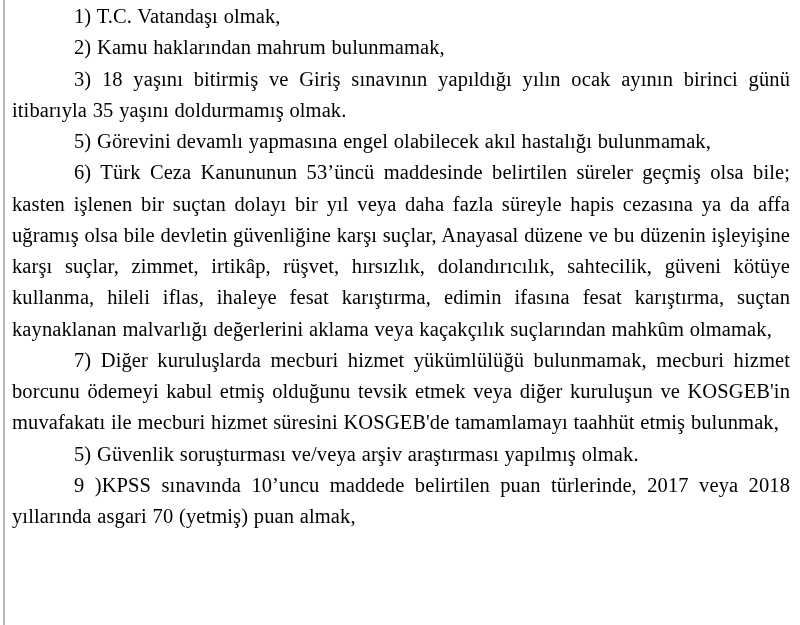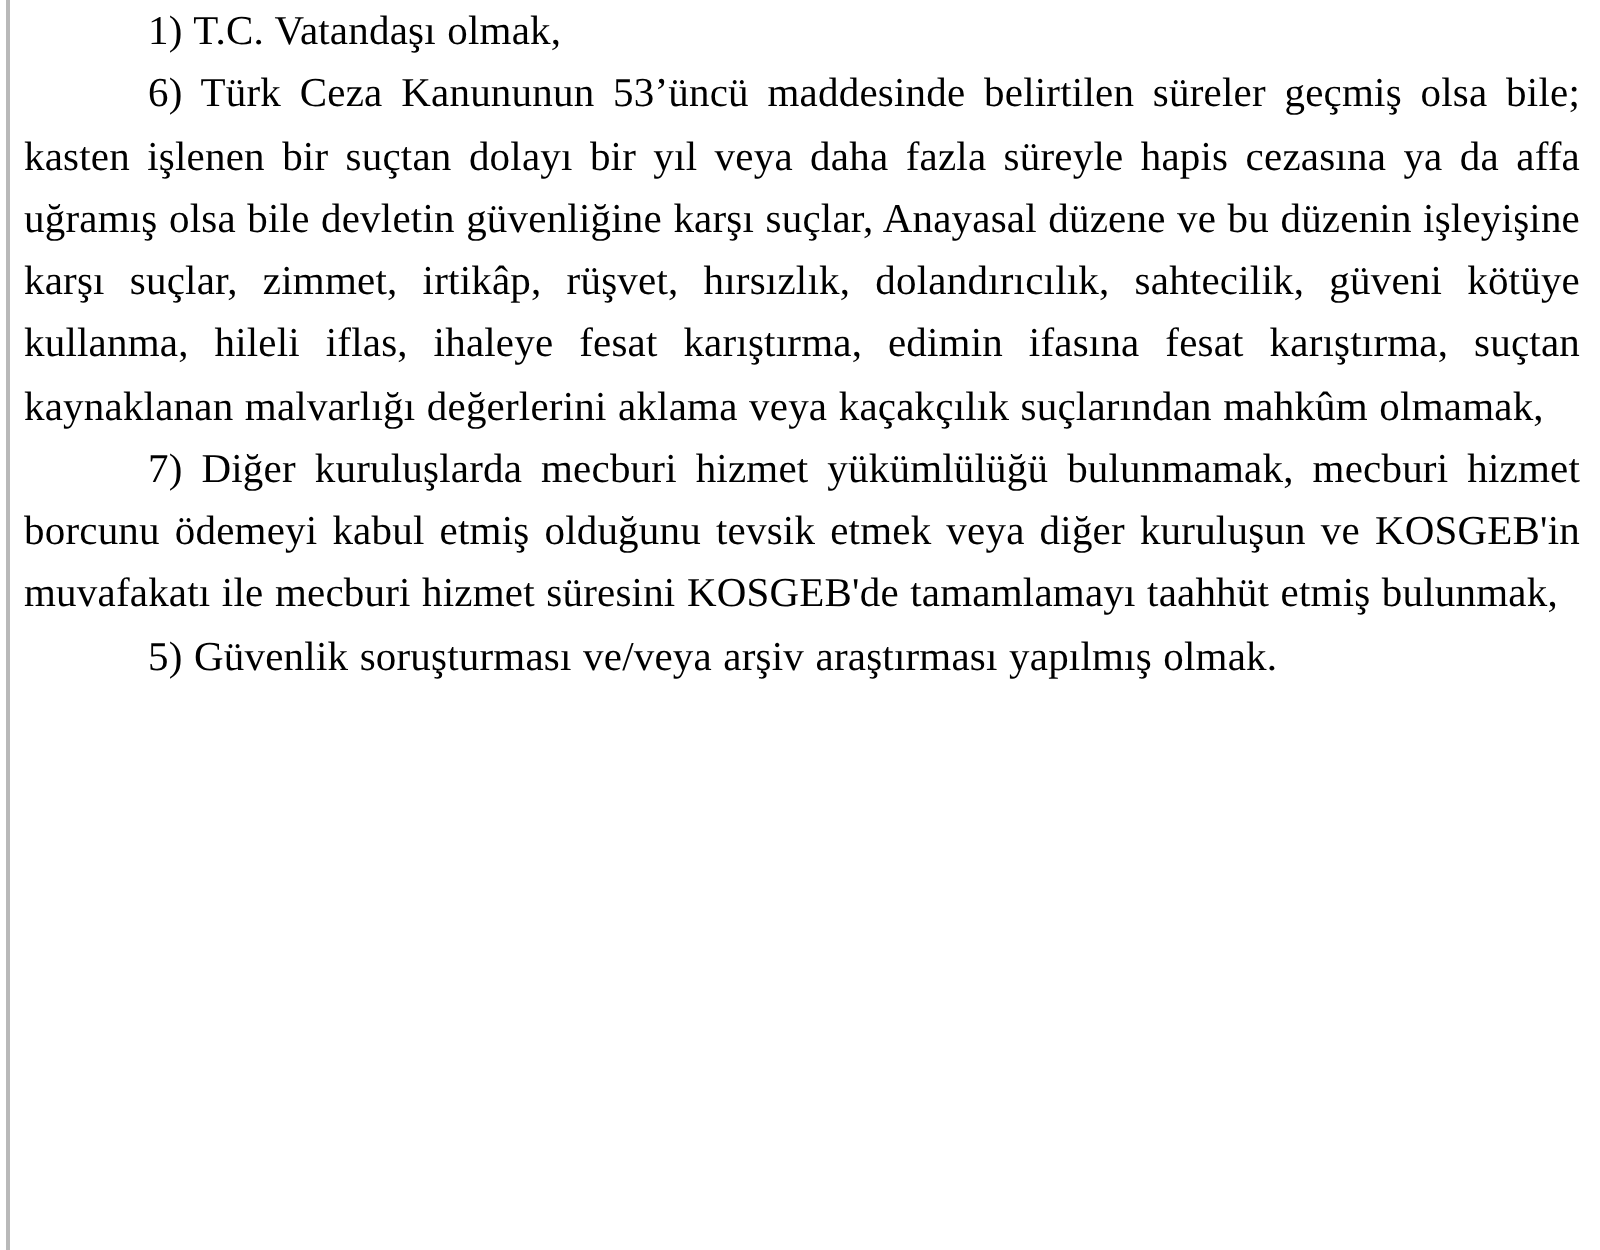--- a/index.html
+++ b/index.html
@@ -41,17 +41,21 @@
     word-spacing: 0.5px;
   }
 </style>
 </head>
 <body>
 
 <div class="canvas">
   <div class="edge-line"></div>
   <div class="doc">
       <p class="para">1) T.C. Vatandaşı olmak,</p>
+      <p class="para">2) Kamu haklarından mahrum bulunmamak,</p>
+      <p class="para">3) 18 yaşını bitirmiş ve Giriş sınavının yapıldığı yılın ocak ayının birinci günü itibarıyla 35 yaşını doldurmamış olmak.</p>
+      <p class="para">5) Görevini devamlı yapmasına engel olabilecek akıl hastalığı bulunmamak,</p>
       <p class="para">6) Türk Ceza Kanununun 53’üncü maddesinde belirtilen süreler geçmiş olsa bile;  kasten işlenen bir suçtan dolayı bir yıl veya daha fazla süreyle hapis cezasına ya da affa uğramış olsa bile devletin güvenliğine karşı suçlar, Anayasal düzene ve bu düzenin işleyişine karşı suçlar, zimmet, irtikâp, rüşvet, hırsızlık, dolandırıcılık, sahtecilik, güveni kötüye kullanma, hileli iflas, ihaleye fesat karıştırma, edimin ifasına fesat karıştırma, suçtan kaynaklanan malvarlığı değerlerini aklama veya kaçakçılık suçlarından mahkûm olmamak,</p>
       <p class="para">7) Diğer kuruluşlarda mecburi hizmet yükümlülüğü bulunmamak, mecburi hizmet borcunu ödemeyi kabul etmiş olduğunu tevsik etmek veya diğer kuruluşun ve KOSGEB'in muvafakatı ile mecburi hizmet süresini KOSGEB'de tamamlamayı taahhüt etmiş bulunmak,</p>
       <p class="para">5) Güvenlik soruşturması ve/veya arşiv araştırması yapılmış olmak.</p>
+      <p class="para">9 )KPSS sınavında 10’uncu maddede belirtilen puan türlerinde, 2017 veya 2018 yıllarında asgari 70 (yetmiş) puan almak,</p>
     </div>
 </div>
 
 </body></html>

